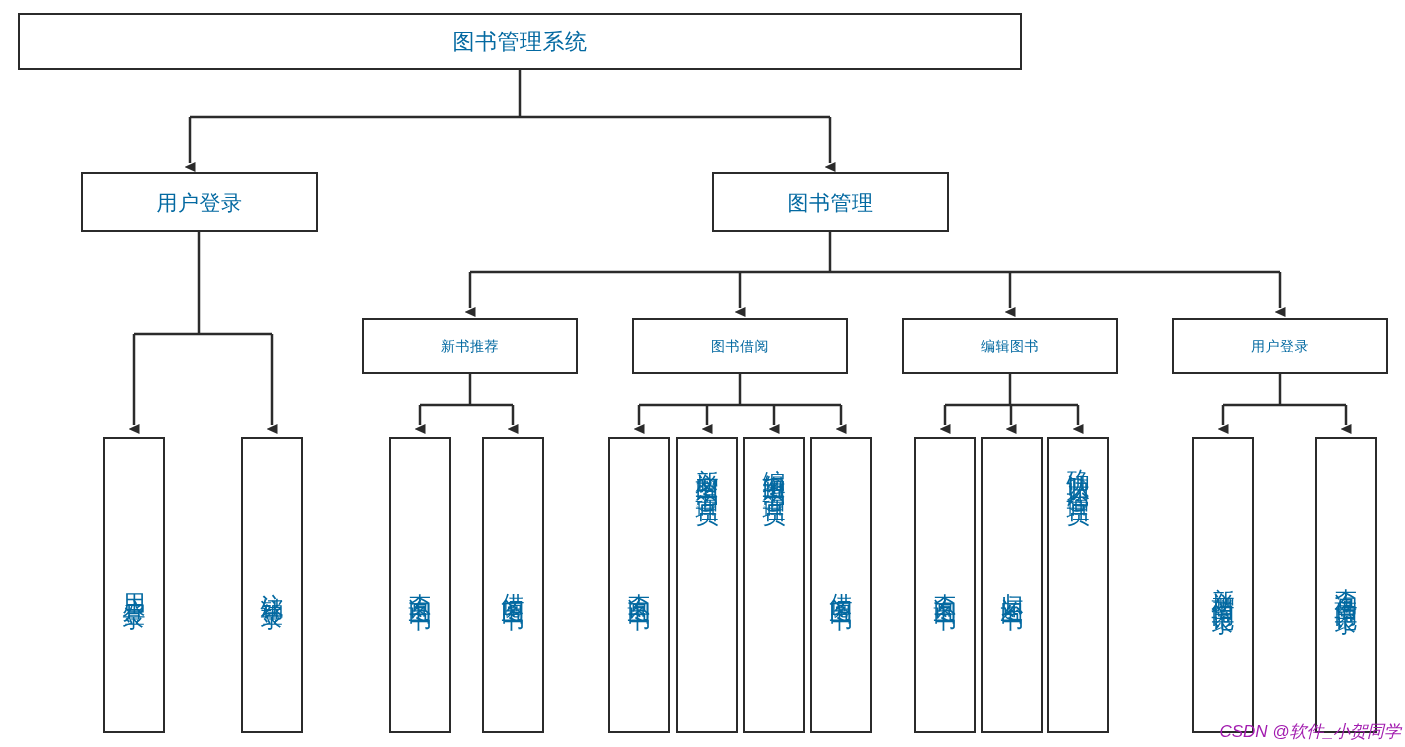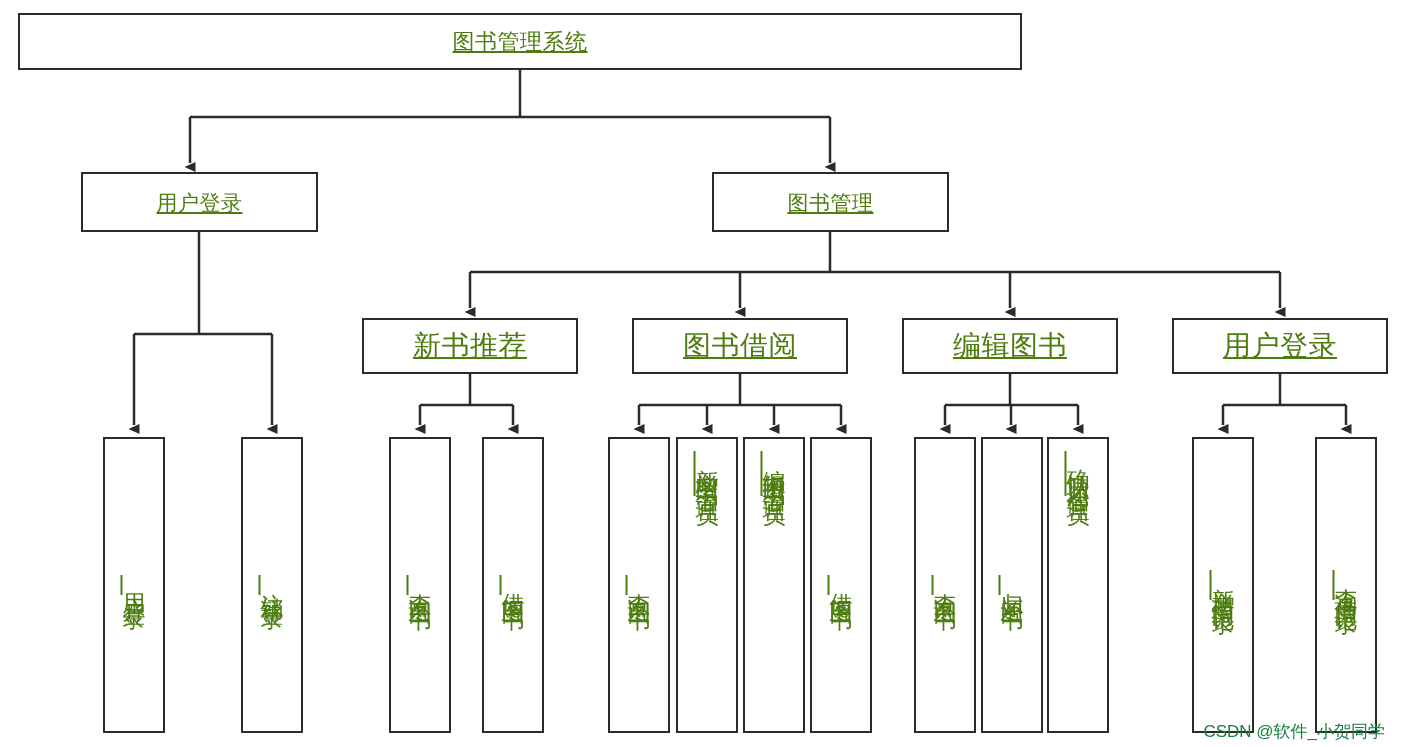--- a/index.html
+++ b/index.html
@@ -28,54 +28,54 @@
     position: absolute;
     box-sizing: border-box;
     border: 2px solid #2b2b2b;
     background: #ffffff;
     display: flex;
     align-items: center;
     justify-content: center;
     z-index: 2;
   }
   .node .label {
-    color: #4d7c0f;
+    color: #0369a1;
     letter-spacing: 0.5px;
     white-space: nowrap;
     line-height: 1.0;
-    text-decoration: underline;
   }
   .node.root .label { font-size: 22px; }
   .node.l1 .label  { font-size: 21px; }
-  .node.l2 .label  { font-size: 28px; }
+  .node.l2 .label  { font-size: 14px; }
   .node.leaf {
     align-items: flex-start;
     justify-content: center;
     padding-top: 12px;
   }
   .node.leaf .label {
     font-size: 23px;
     writing-mode: vertical-rl;
     text-orientation: upright;
     letter-spacing: 5px;
     line-height: 1.0;
     white-space: nowrap;
   }
   .node.leaf.center-v {
     align-items: center;
     padding-top: 0;
   }
   .watermark {
     position: absolute;
-    right: 20px;
+    right: 4px;
     bottom: 4px;
     font-size: 17px;
-    color: #15803d;
+    color: #a21caf;
     z-index: 5;
     white-space: nowrap;
+    font-style: italic;
   }
 </style>
 </head>
 <body>
 
 <div id="canvas">
 
   <svg class="edges" viewBox="0 0 1405 747">
     <defs>
       <marker id="arrow" markerWidth="10" markerHeight="11" refX="1" refY="5.5" orient="auto" markerUnits="userSpaceOnUse">

